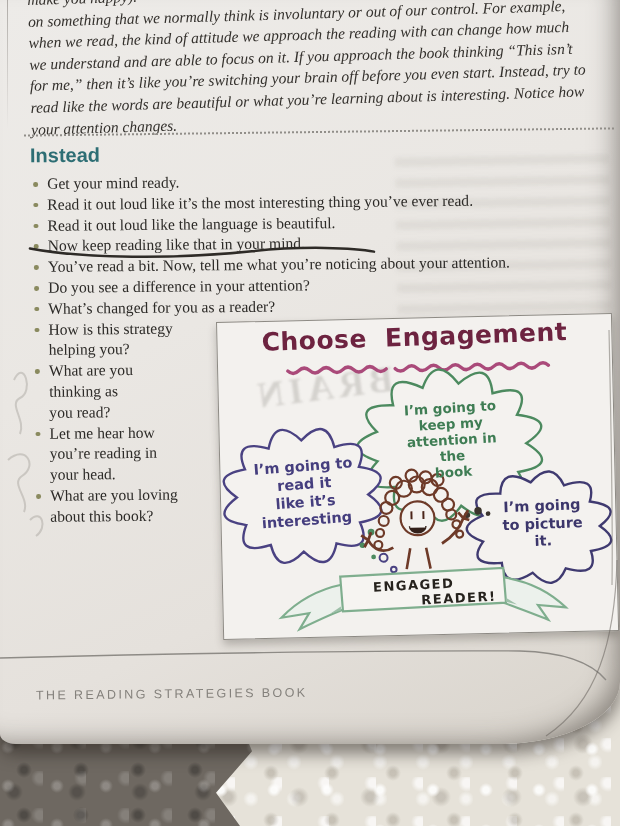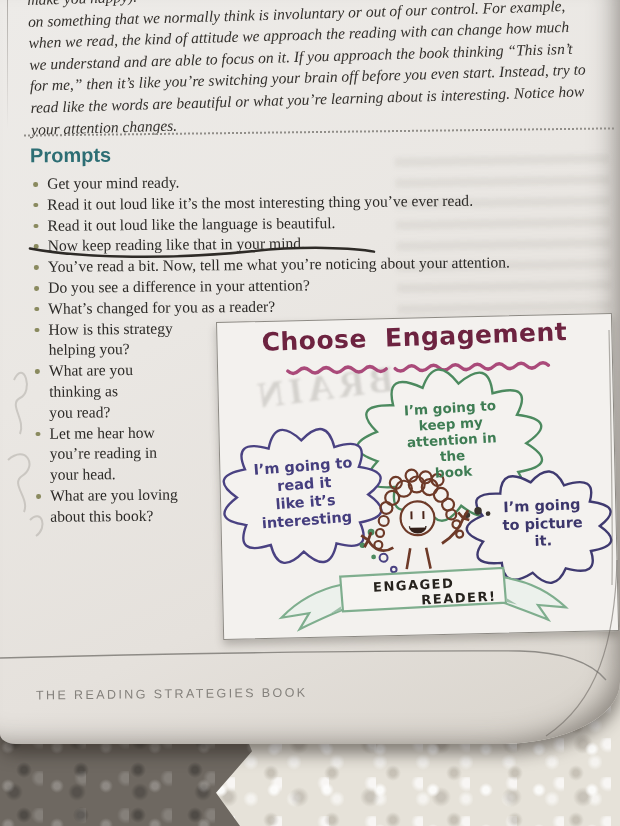--- a/index.html
+++ b/index.html
@@ -109,21 +109,21 @@
 
     <div class="bleed-patch"></div>
     <svg class="margin-scribbles" viewBox="0 0 60 220">
       <g stroke="rgba(112,106,100,.25)" stroke-width="2" fill="none" filter="blur(.6px)">
         <path d="M14,40 C24,18 34,52 20,58 C8,64 26,80 20,94"></path>
         <path d="M8,120 C26,104 38,126 22,136 C10,144 30,158 24,172"></path>
         <path d="M30,180 C42,168 48,188 36,196"></path>
       </g>
     </svg>
 
-    <div class="prompts-heading">Prompts</div>
+    <div class="prompts-heading">Instead</div>
     <ul class="prompt-list">
       <li>Get your mind ready.</li>
       <li>Read it out loud like it’s the most interesting thing you’ve ever read.</li>
       <li>Read it out loud like the language is beautiful.</li>
       <li>Now keep reading like that in your mind.</li>
       <li>You’ve read a bit. Now, tell me what you’re noticing about your attention.</li>
       <li>Do you see a difference in your attention?</li>
       <li>What’s changed for you as a reader?</li>
       <li>How is this strategy
 helping you?</li>

